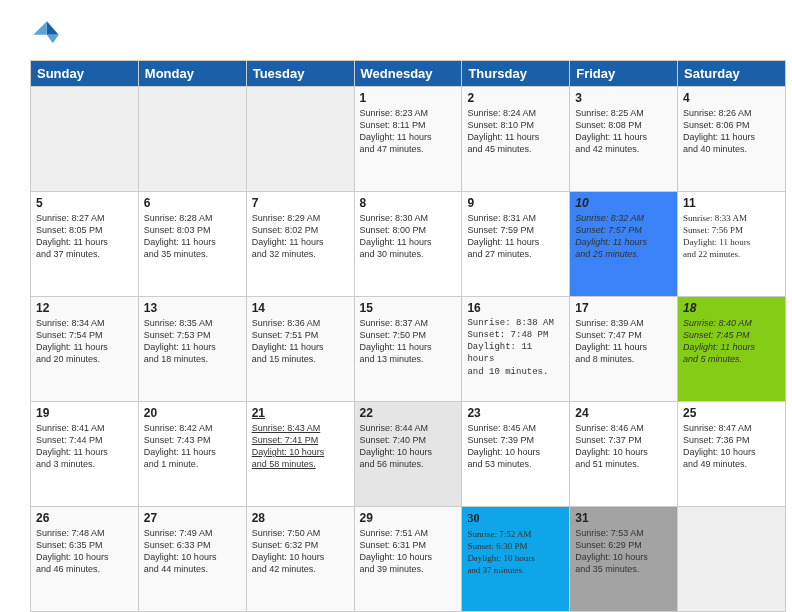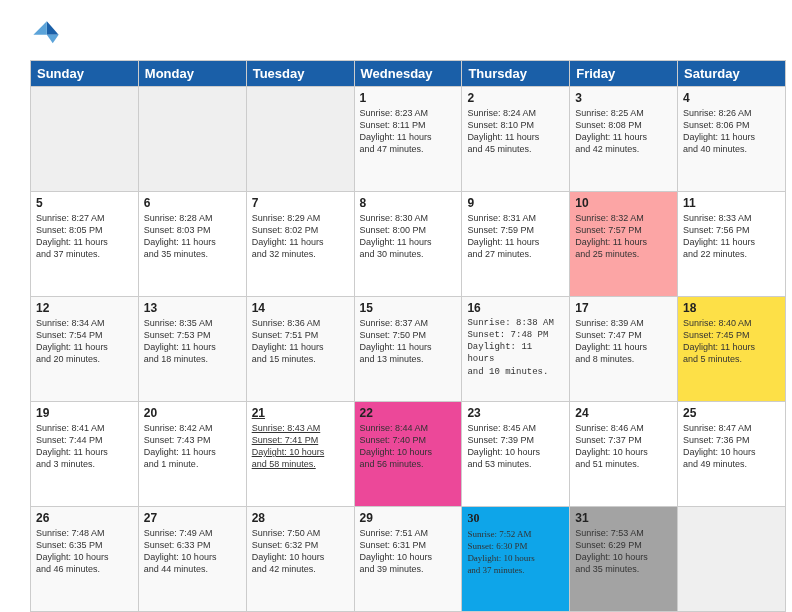--- a/index.html
+++ b/index.html
@@ -195,30 +195,30 @@
 Daylight: 11 hours
 and 30 minutes.</div>
           </td>
           <td style="background: rgb(255, 255, 255);">
             <span class="day-num">9</span>
             <div class="day-info" style="white-space: pre-line;">Sunrise: 8:31 AM
 Sunset: 7:59 PM
 Daylight: 11 hours
 and 27 minutes.</div>
           </td>
-          <td style="background: #fca5a5;">
+          <td style="background: #3b82f6; font-style: italic;">
             <span class="day-num">10</span>
             <div class="day-info" style="white-space: pre-line;">Sunrise: 8:32 AM
 Sunset: 7:57 PM
 Daylight: 11 hours
 and 25 minutes.</div>
           </td>
           <td style="background: rgb(255, 255, 255);">
             <span class="day-num">11</span>
-            <div class="day-info" style="white-space: pre-line;">Sunrise: 8:33 AM
+            <div class="day-info" style="white-space: pre-line; font-family: Liberation Serif, serif;">Sunrise: 8:33 AM
 Sunset: 7:56 PM
 Daylight: 11 hours
 and 22 minutes.</div>
           </td>
         </tr>
         <tr>
           <td style="background: rgb(249, 249, 249);">
             <span class="day-num">12</span>
             <div class="day-info" style="white-space: pre-line;">Sunrise: 8:34 AM
 Sunset: 7:54 PM
@@ -253,21 +253,21 @@
 Daylight: 11 hours
 and 10 minutes.</div>
           </td>
           <td style="background: rgb(249, 249, 249);">
             <span class="day-num">17</span>
             <div class="day-info" style="white-space: pre-line;">Sunrise: 8:39 AM
 Sunset: 7:47 PM
 Daylight: 11 hours
 and 8 minutes.</div>
           </td>
-          <td style="background: #fde047;">
+          <td style="background: #84cc16; font-style: italic;">
             <span class="day-num">18</span>
             <div class="day-info" style="white-space: pre-line;">Sunrise: 8:40 AM
 Sunset: 7:45 PM
 Daylight: 11 hours
 and 5 minutes.</div>
           </td>
         </tr>
         <tr>
           <td style="background: rgb(255, 255, 255);">
             <span class="day-num">19</span>
@@ -283,21 +283,21 @@
 Daylight: 11 hours
 and 1 minute.</div>
           </td>
           <td style="background: rgb(255, 255, 255); text-decoration: underline;">
             <span class="day-num">21</span>
             <div class="day-info" style="white-space: pre-line;">Sunrise: 8:43 AM
 Sunset: 7:41 PM
 Daylight: 10 hours
 and 58 minutes.</div>
           </td>
-          <td style="background: #ec4899;">
+          <td style="background: #e5e5e5;">
             <span class="day-num">22</span>
             <div class="day-info" style="white-space: pre-line;">Sunrise: 8:44 AM
 Sunset: 7:40 PM
 Daylight: 10 hours
 and 56 minutes.</div>
           </td>
           <td style="background: rgb(255, 255, 255);">
             <span class="day-num">23</span>
             <div class="day-info" style="white-space: pre-line;">Sunrise: 8:45 AM
 Sunset: 7:39 PM

